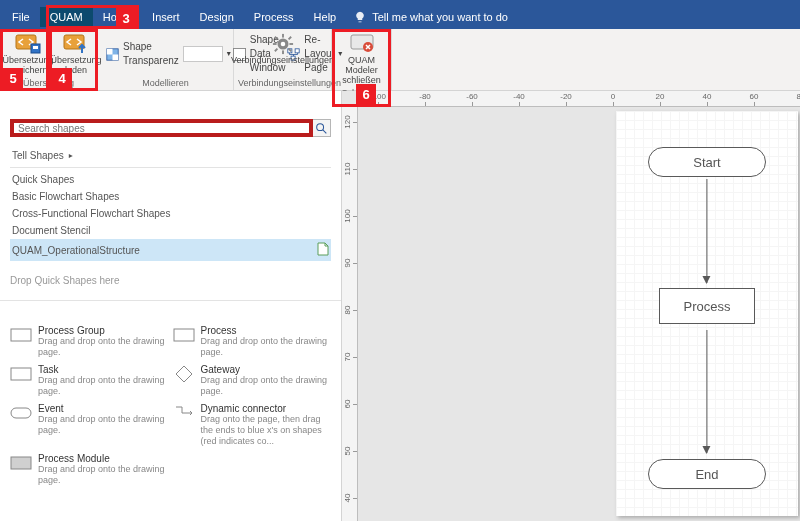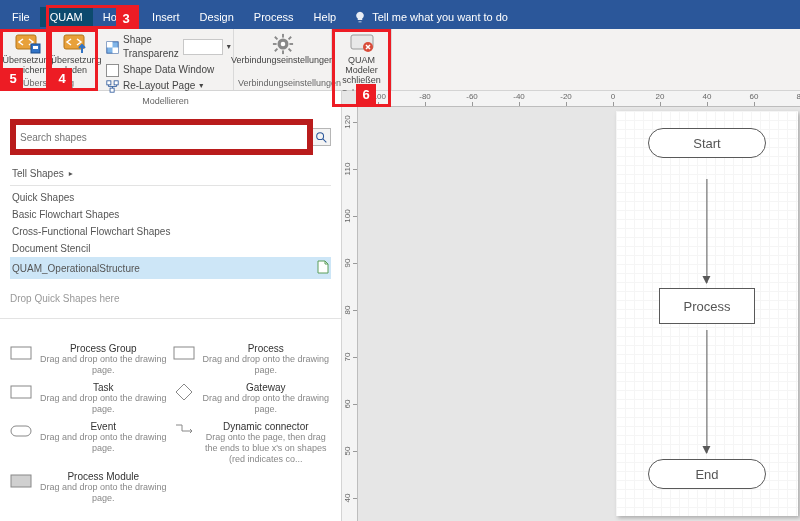--- a/index.html
+++ b/index.html
@@ -12,40 +12,40 @@
 .menubar .mitem.active { background: #0c4a6e; }
 .tellme { margin-left: 8px; display: flex; align-items: center; gap: 6px; }
 .tellme svg { width: 12px; height: 12px; fill: #fff; opacity: 0.9; }
 
 .ribbon { height: 62px; background: #f3f2f1; border-bottom: 1px solid #d4d4d4; display: flex; position: relative; }
 .rgroup { border-right: 1px solid #d9d9d9; display: flex; flex-direction: column; justify-content: space-between; padding: 2px 4px 1px 4px; }
 .rgroup .buttons { display: flex; flex: 1; }
 .rgroup .label { text-align: center; font-size: 9px; color: #666; padding: 1px 0; }
 .rbtn-large { display: flex; flex-direction: column; align-items: center; justify-content: flex-start; width: 48px; padding: 2px 0; font-size: 9px; line-height: 10px; text-align: center; color: #444; cursor: pointer; }
 .rbtn-large .ico { width: 28px; height: 22px; display: flex; align-items: center; justify-content: center; }
-.small-stack { display: flex; flex-direction: column; gap: 2px; padding: 2px 4px; font-size: 10px; color: #444; }
+.small-stack { display: flex; flex-direction: row; gap: 2px; padding: 2px 4px; font-size: 10px; color: #444; }
 .small-stack .srow { display: flex; align-items: center; gap: 4px; line-height: 14px; cursor: pointer; }
 .small-stack .srow svg { width: 13px; height: 13px; flex-shrink: 0; }
 .dd-input { font-size: 10px; height: 16px; width: 40px; border: 1px solid #c8c8c8; background: #fff; }
 
 .annotation { position: absolute; border: 3px solid #ed1c24; z-index: 50; pointer-events: none; }
 .annotation .num { position: absolute; background: #ed1c24; color: #fff; font-weight: bold; font-size: 13px; width: 20px; height: 20px; display: flex; align-items: center; justify-content: center; }
 
 .workarea { display: flex; height: calc(521px - 91px); }
 .shapes-pane { width: 342px; background: #fff; border-right: 1px solid #d4d4d4; display: flex; flex-direction: column; font-size: 10px; color: #555; }
 .pane-pad { height: 28px; }
 .search-row { display: flex; align-items: center; padding: 0 10px; margin-bottom: 10px; }
-.search-input { flex: 1; height: 36px; border: 6px solid #b91c1c; font-size: 10px; padding: 0 4px; color: #888; }
+.search-input { flex: 1; height: 18px; border: 4px solid #b91c1c; font-size: 10px; padding: 0 4px; color: #888; }
 .search-btn { width: 18px; height: 18px; border: 1px solid #b6b6b6; border-left: none; background: #f4f4f4; display: flex; align-items: center; justify-content: center; cursor: pointer; }
 .stencil-list { padding: 0 10px; }
 .stencil-item { padding: 3px 2px; cursor: pointer; display: flex; align-items: center; gap: 5px; }
 .stencil-item.selected { background: #cde6f7; display: flex; justify-content: space-between; }
 .divider { height: 1px; background: #e3e3e3; margin: 3px 0; }
 .drop-hint { padding: 14px 10px; color: #999; font-size: 10px; border-bottom: 1px solid #e3e3e3; margin-bottom: 24px; }
-.shape-grid { display: grid; grid-template-columns: 1fr 1fr; gap: 6px 4px; padding: 0 10px; text-align: center; }
+.shape-grid { display: grid; grid-template-columns: 1fr 1fr; gap: 6px 4px; padding: 0 10px; }
 .shape-item { display: flex; align-items: flex-start; gap: 6px; cursor: pointer; }
 .shape-item .sicon { width: 22px; height: 16px; flex-shrink: 0; margin-top: 2px; display: flex; align-items: center; justify-content: center; }
 .shape-item .stext .sname { font-size: 10px; color: #333; font-weight: 500; }
 .shape-item .stext .sdesc { font-size: 9px; color: #888; line-height: 11px; }
 
 .canvas-wrap { flex: 1; background: #e6e6e6; position: relative; overflow: hidden; }
 .vruler { position: absolute; left: 0; top: 16px; bottom: 0; width: 16px; background: #f4f4f4; border-right: 1px solid #bdbdbd; }
 .hruler { position: absolute; left: 16px; right: 0; top: 0; height: 16px; background: #f4f4f4; border-bottom: 1px solid #bdbdbd; }
 .ruler-tick { position: absolute; font-size: 8px; color: #666; }
 .hruler .ruler-tick { top: 1px; transform: translateX(-50%); }
@@ -355,21 +355,21 @@
         <div class="tick-line" style="top: 297px;"></div>
         <div class="ruler-tick" style="top: 297px;">60</div>
         <div class="tick-line" style="top: 344px;"></div>
         <div class="ruler-tick" style="top: 344px;">50</div>
         <div class="tick-line" style="top: 391px;"></div>
         <div class="ruler-tick" style="top: 391px;">40</div>
       </div>
     <div class="canvas">
       <div class="page">
         <div class="grid-bg"></div>
-        <div class="flow" style="top:17px">
+        <div class="flow" style="top:36px">
           <div class="terminator">
               <span>Start</span>
             </div>
         </div>
         <div class="flow" style="top:66px">
             <div class="arrow" style="height:104px"></div>
           </div>
         <div class="flow" style="top:177px">
           <div class="procbox">
               <span>Process</span>

